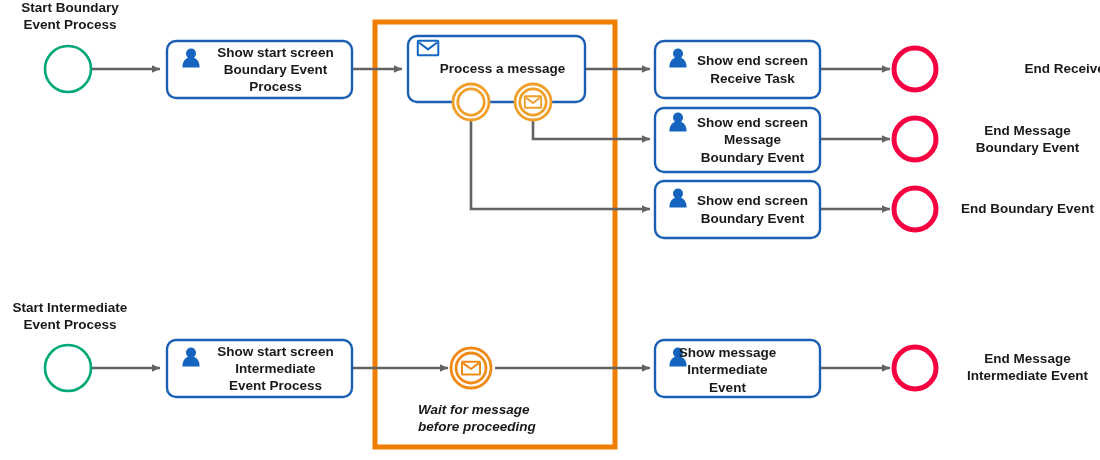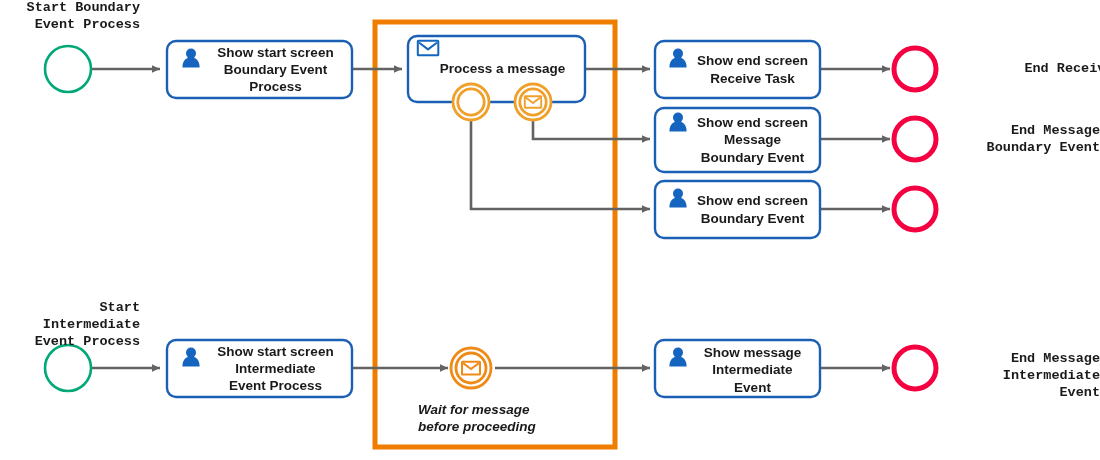--- a/index.html
+++ b/index.html
@@ -42,22 +42,21 @@
     color: #1a1a1a;
     line-height: 1.28;
     text-align: center;
     white-space: pre-line;
     display: flex;
     align-items: center;
     justify-content: center;
   }
   .side-label {
     font-size: 13.5px;
-    text-align: right;
-    font-family: Liberation Mono, monospace;
+    text-align: center;
   }
   .annot-label {
     font-size: 13.5px;
     text-align: left;
     font-style: italic;
   }
 </style>
 </head>
 <body>
 
@@ -190,29 +189,30 @@
 Message
 Boundary Event</div>
 
   <div class="task-label" style="left:689px; top:181px; width:127px; height:57px;">Show end screen
 Boundary Event</div>
 
   <div class="task-label" style="left:203px; top:340px; width:145px; height:57px;">Show start screen
 Intermediate
 Event Process</div>
 
-  <div class="task-label" style="left:689px; top:340px; width:127px; height:60px;">Show message
+  <div class="task-label" style="left:664px; top:340px; width:127px; height:60px;">Show message
 Intermediate
 Event</div>
 
   <div class="lbl annot-label" style="left:418px; top:402px; width:180px;">Wait for message
 before proceeding</div>
 
   <div class="lbl side-label" style="left:1009px; top:61px; width:145px;">End Receive Task</div>
 
   <div class="lbl side-label" style="left:955px; top:123px; width:145px;">End Message
 Boundary Event</div>
 
+  <div class="lbl side-label" style="left:955px; top:201px; width:145px;">End Boundary Event</div>
 
   <div class="lbl side-label" style="left:955px; top:351px; width:145px;">End Message
 Intermediate Event</div>
 
 </div>
 
 </body></html>

